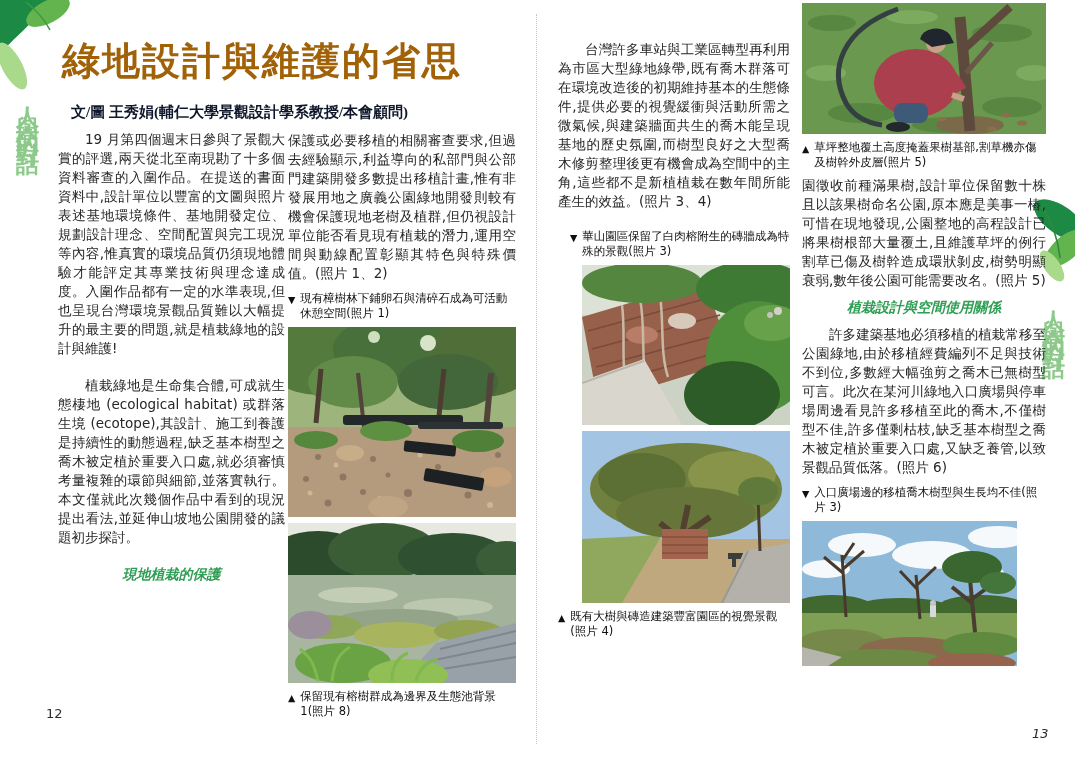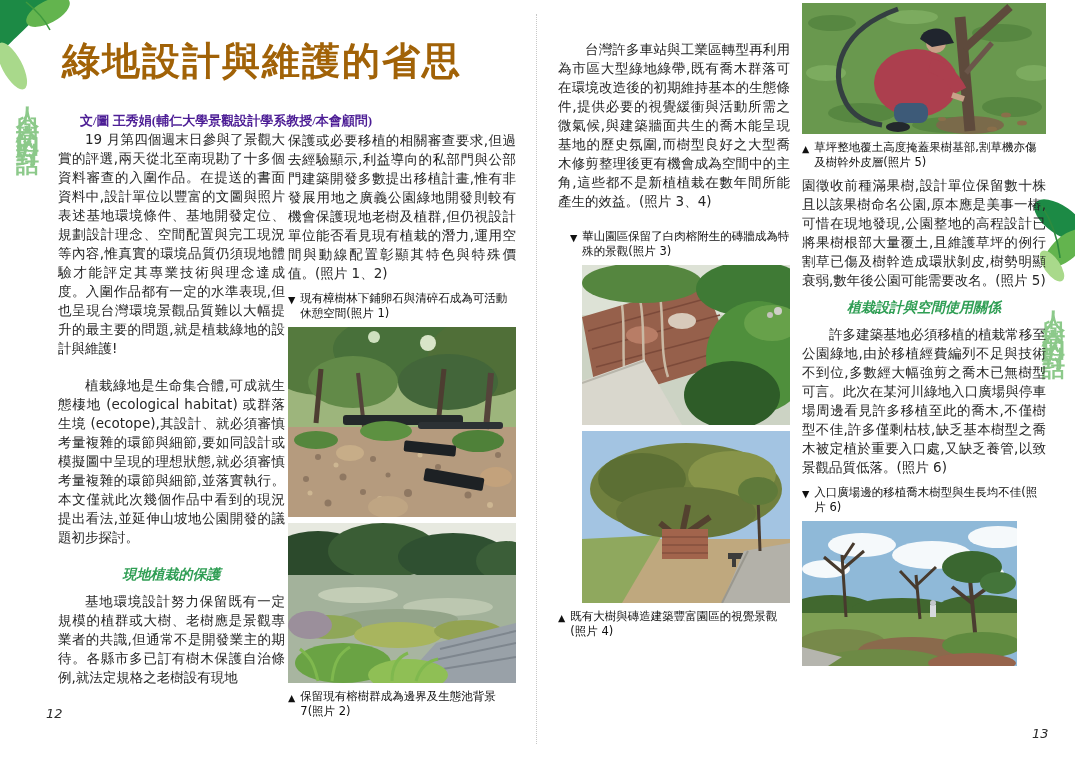--- a/index.html
+++ b/index.html
@@ -26,42 +26,42 @@
     letter-spacing:9px;font-family:"Liberation Serif","DejaVu Serif",serif;
   }
   .v-label.left{left:12px;top:88px;}
   .v-label.right{left:1038px;top:292px;}
   .article-title{
     position:absolute;left:62px;top:36px;margin:0;
     font-family:"Liberation Serif","DejaVu Serif",serif;
     font-size:38px;font-weight:800;letter-spacing:2px;color:#a16207;
   }
   .article-byline{
-    position:absolute;left:64px;top:96px;margin:16px;
+    position:absolute;left:64px;top:96px;margin:7px;
     font-family:"Liberation Serif","DejaVu Serif",serif;
-    font-size:13px;font-weight:700;color:#4c1d95;
+    font-size:15px;font-weight:700;color:#0f172a;
   }
   .col{position:absolute;text-align:justify;font-size:13.5px;line-height:19px;}
   .col p{margin:0 0 18px;}
   .col p.indent{text-indent:2em;}
   .col p.tight{margin-bottom:8px;}
   .subhead{
     color:var(--accent_green);font-weight:700;font-size:14px;
     margin:2px 0 8px;text-align:center;font-style:italic;
   }
   .caption{
     display:flex;gap:5px;font-size:11.5px;line-height:15px;color:#101010;
     margin:4px 0 6px;text-align:left;
   }
   .caption .marker{flex:0 0 auto;font-size:9.5px;padding-top:1px;}
   .photo{display:block;margin:0 0 6px;line-height:0;}
   .photo svg{display:block;}
   .photo.inset{margin-left:24px;}
   .page-num{position:absolute;font-size:13px;color:#2c2c2c;}
-  .page-num.left{left:46px;top:706px;font-style:italic;}
+  .page-num.left{left:46px;top:706px;}
   .page-num.right{left:1032px;top:726px;font-style:italic;}
   .deco{position:absolute;line-height:0;}
 </style>
 </head>
 <body>
 
 <div class="spread">
 
   <div class="deco" style="left:0;top:0">
     <svg width="90" height="110" viewBox="0 0 90 110" aria-hidden="true">
@@ -84,23 +84,22 @@
   <div class="center-divider"></div>
 
   <div class="v-label left">人與樹的對話</div>
   <div class="v-label right">人與樹的對話</div>
 
   <h1 class="article-title">綠地設計與維護的省思</h1>
   <p class="article-byline">文/圖 王秀娟(輔仁大學景觀設計學系教授/本會顧問)</p>
 
   <div class="col" style="left:58px;top:130px;width:227px;">
     <p class="indent">19 月第四個週末日參與了景觀大賞的評選,兩天從北至南現勘了十多個資料審查的入圍作品。在提送的書面資料中,設計單位以豐富的文圖與照片表述基地環境條件、基地開發定位、規劃設計理念、空間配置與完工現況等內容,惟真實的環境品質仍須現地體驗才能評定其專業技術與理念達成度。入圍作品都有一定的水準表現,但也呈現台灣環境景觀品質難以大幅提升的最主要的問題,就是植栽綠地的設計與維護!</p>
-    <p class="indent">植栽綠地是生命集合體,可成就生態棲地 (ecological habitat) 或群落生境 (ecotope),其設計、就必須審慎考量複雜的環節與細節,要如同設計或模擬圖中呈現的理想狀態,就必須審慎考量複雜的環節與細節,並落實執行。本文僅就此次幾個作品中看到的現況提出看法,並延伸山坡地公園開發的議題初步探討。</p>
+    <p class="indent">植栽綠地是生命集合體,可成就生態棲地 (ecological habitat) 或群落生境 (ecotope),其設計、施工到養護是持續性的動態過程,缺乏基本樹型之喬木被定植於重要入口處,就必須審慎考量複雜的環節與細節,並落實執行。本文僅就此次幾個作品中看到的現況提出看法,並延伸山坡地公園開發的議題初步探討。</p>
     <h3 class="subhead">現地植栽的保護</h3>
-    <p class="indent">基地環境設計努力保留既有一定規模的植群或大樹、老樹應是景觀專業者的共識,但通常不是開發業主的期待。各縣市多已訂有樹木保護自治條例,就法定規格之老樹設有現地</p>
   </div>
 
   <div class="col" style="left:288px;top:131px;width:228px;">
     <p class="tight">保護或必要移植的相關審查要求,但過去經驗顯示,利益導向的私部門與公部門建築開發多數提出移植計畫,惟有非發展用地之廣義公園綠地開發則較有機會保護現地老樹及植群,但仍視設計單位能否看見現有植栽的潛力,運用空間與動線配置彰顯其特色與特殊價值。(照片 1、2)</p>
 
     <div class="caption">
       <span class="marker">▼</span>
       <span>現有樟樹林下鋪卵石與清碎石成為可活動休憩空間(照片 1)</span>
     </div>
 
@@ -184,21 +183,21 @@
           <path d="M30 158 C 26 140, 22 134, 12 126"></path>
           <path d="M44 158 C 46 138, 52 130, 62 124"></path>
           <path d="M104 158 C 104 142, 110 134, 120 130"></path>
           <path d="M128 158 C 132 144, 140 138, 150 136"></path>
         </g>
       </svg>
     </div>
 
     <div class="caption">
       <span class="marker">▲</span>
-      <span>保留現有榕樹群成為邊界及生態池背景 7(照片 2)</span>
+      <span>保留現有榕樹群成為邊界及生態池背景 1(照片 8)</span>
     </div>
   </div>
 
   <div class="page-num left">12</div>
 
   <div class="col" style="left:558px;top:40px;width:232px;">
     <p class="indent">台灣許多車站與工業區轉型再利用為市區大型綠地綠帶,既有喬木群落可在環境改造後的初期維持基本的生態條件,提供必要的視覺緩衝與活動所需之微氣候,與建築牆面共生的喬木能呈現基地的歷史氛圍,而樹型良好之大型喬木修剪整理後更有機會成為空間中的主角,這些都不是新植植栽在數年間所能產生的效益。(照片 3、4)</p>
 
     <div class="caption" style="margin-left:12px">
       <span class="marker">▼</span>
@@ -310,21 +309,21 @@
     </div>
 
     <p class="tight" style="margin-top:2px">園徵收前種滿果樹,設計單位保留數十株且以該果樹命名公園,原本應是美事一樁,可惜在現地發現,公園整地的高程設計已將果樹根部大量覆土,且維護草坪的例行割草已傷及樹幹造成環狀剝皮,樹勢明顯衰弱,數年後公園可能需要改名。(照片 5)</p>
 
     <h3 class="subhead">植栽設計與空間使用關係</h3>
 
     <p class="indent tight">許多建築基地必須移植的植栽常移至公園綠地,由於移植經費編列不足與技術不到位,多數經大幅強剪之喬木已無樹型可言。此次在某河川綠地入口廣場與停車場周邊看見許多移植至此的喬木,不僅樹型不佳,許多僅剩枯枝,缺乏基本樹型之喬木被定植於重要入口處,又缺乏養管,以致景觀品質低落。(照片 6)</p>
 
     <div class="caption">
       <span class="marker">▼</span>
-      <span>入口廣場邊的移植喬木樹型與生長均不佳(照片 6)</span>
+      <span>入口廣場邊的移植喬木樹型與生長均不佳(照片 3)</span>
     </div>
 
     <div class="photo">
       <svg width="215" height="145" viewBox="0 0 215 145" aria-hidden="true">
         <rect width="215" height="145" fill="#8fb9d8"></rect>
         <g fill="#f5f9fb">
           <ellipse cx="60" cy="24" rx="34" ry="12"></ellipse>
             <ellipse cx="130" cy="34" rx="40" ry="14"></ellipse>
           <ellipse cx="196" cy="16" rx="30" ry="11"></ellipse>
             <ellipse cx="24" cy="48" rx="24" ry="9"></ellipse>

